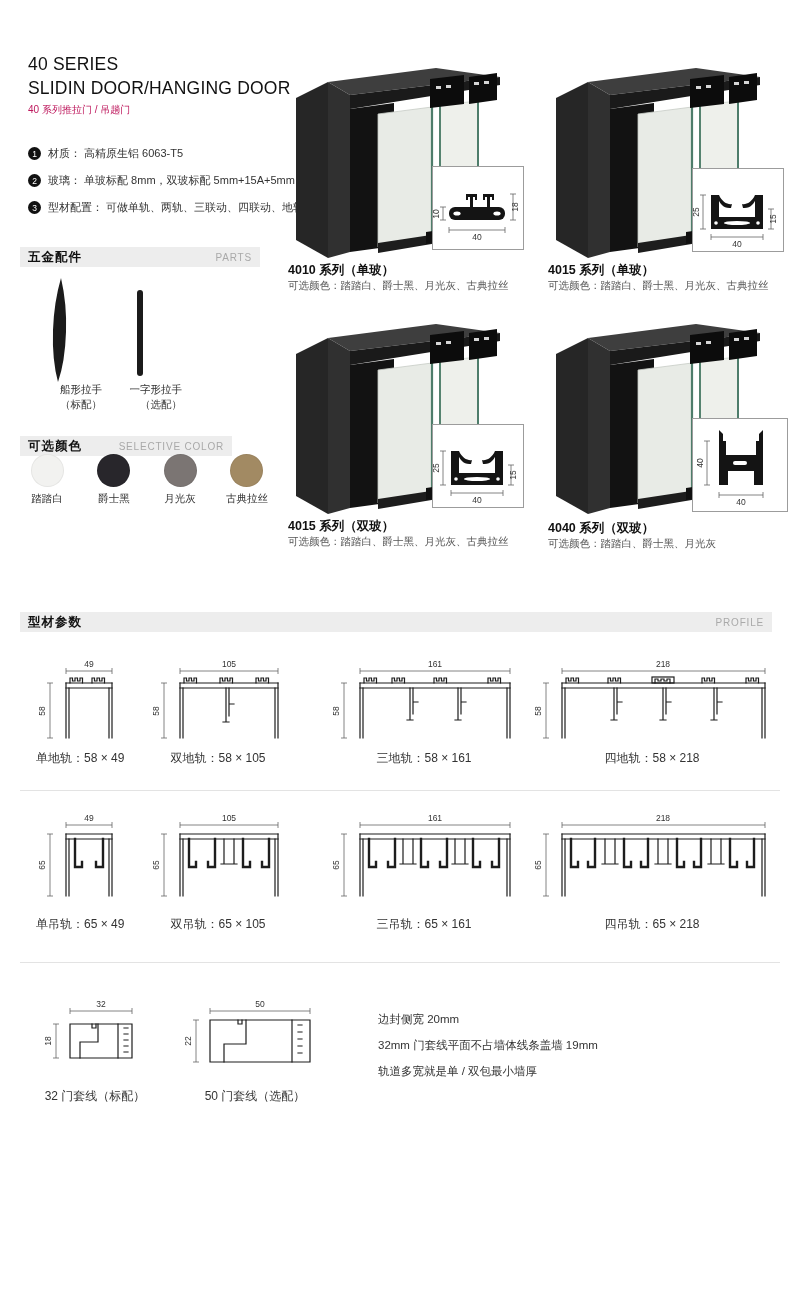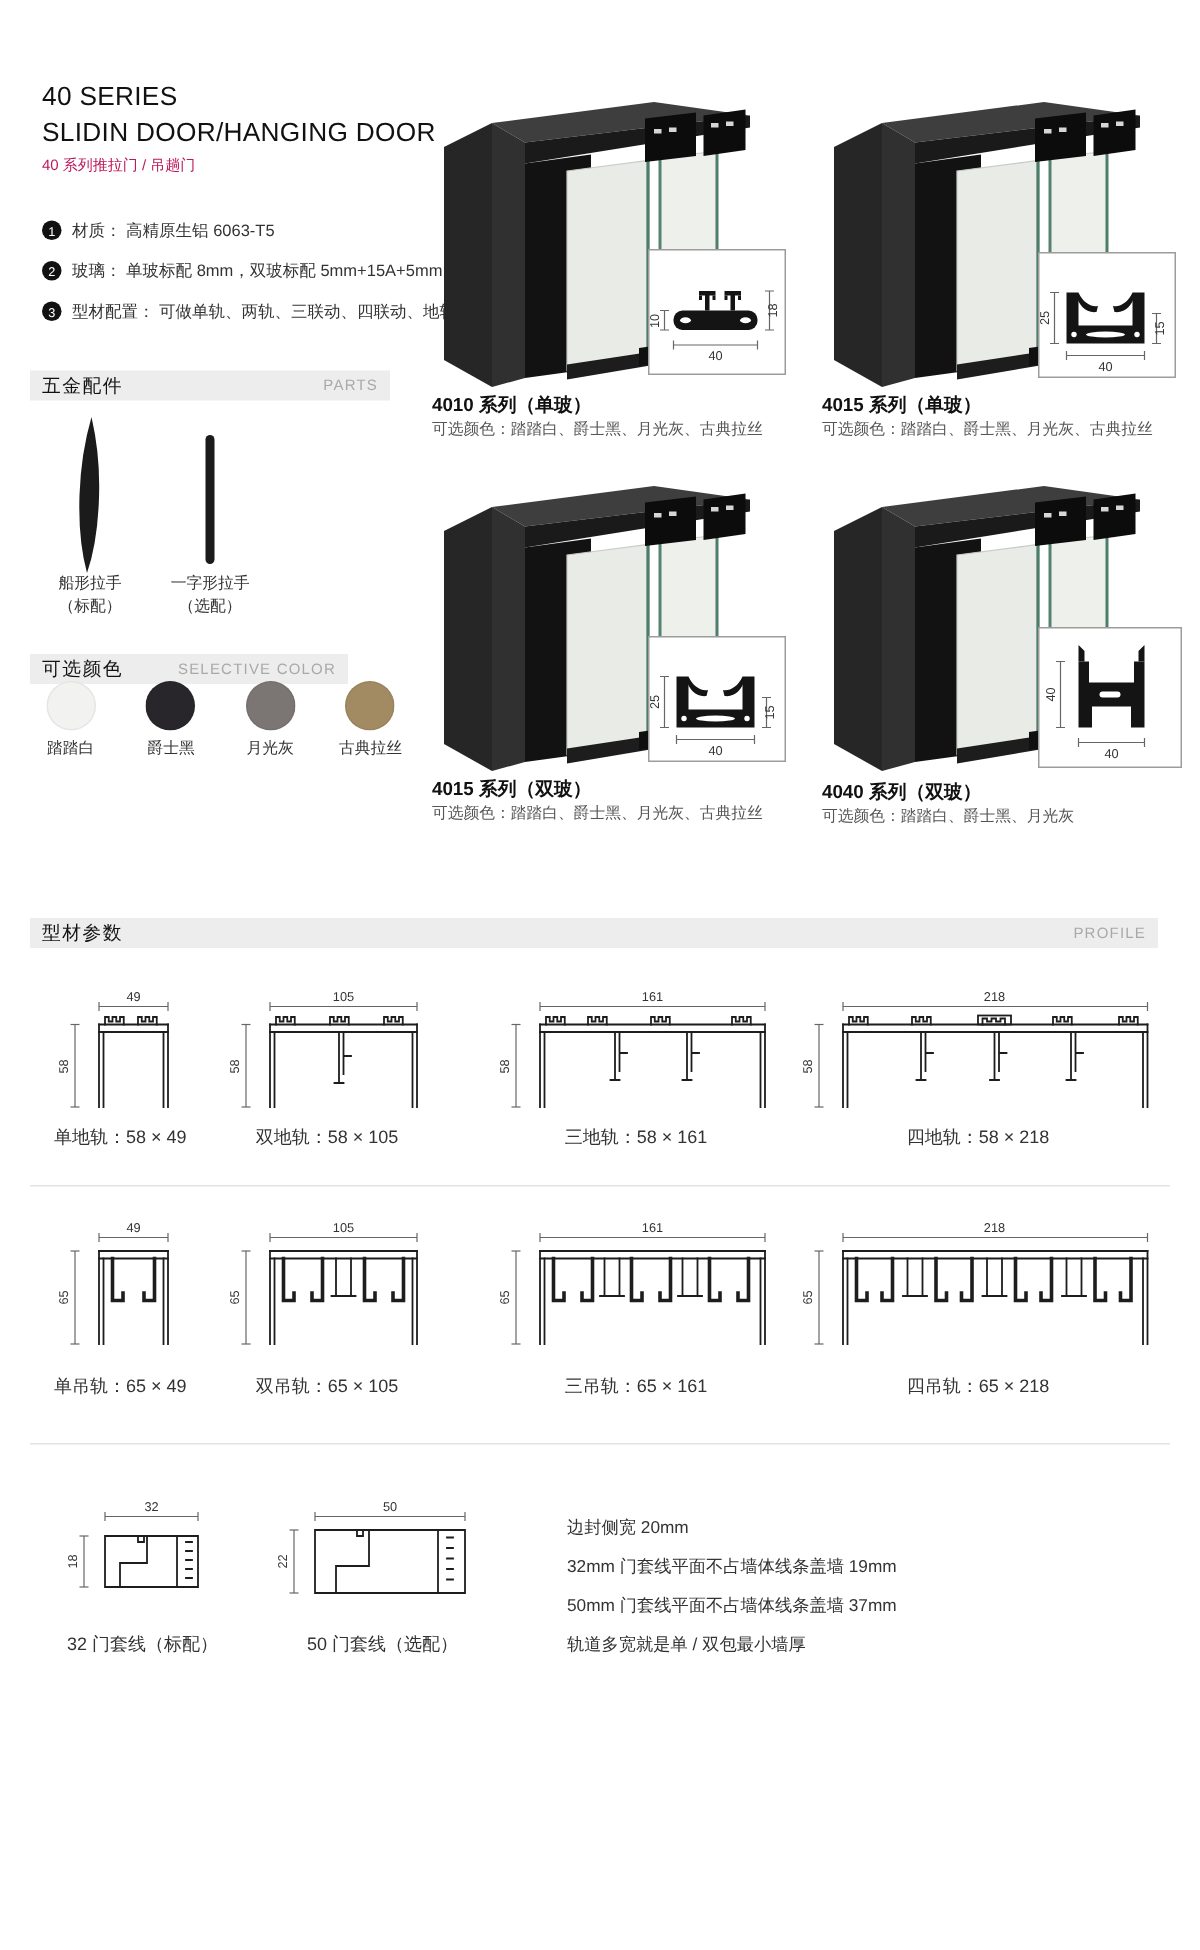--- a/index.html
+++ b/index.html
@@ -1,29 +1,29 @@
 <!DOCTYPE html>
 <html><head>
 <meta charset="utf-8">
 <style>
 *{margin:0;padding:0;box-sizing:border-box}
 html,body{background:#fff}
 body{width:800px;height:1300px;position:relative;font-family:"Liberation Sans","DejaVu Sans",sans-serif;color:#222;overflow:hidden}
 .abs{position:absolute}
 .secbar{position:absolute;background:#ededed;display:flex;align-items:center;justify-content:space-between;padding:0 8px;height:20px}
-.secbar .cn{font-size:12.5px;font-weight:400;color:#111;letter-spacing:1px}
+.secbar .cn{font-size:12.5px;font-weight:700;color:#111;letter-spacing:1px}
 .secbar .en{font-size:10px;color:#a9a9a9;letter-spacing:.8px}
 .title{position:absolute;font-size:17.5px;font-weight:400;line-height:24px;letter-spacing:.2px;color:#111}
 .subtitle{position:absolute;font-size:10px;font-weight:400;color:#be185d}
 .specs{position:absolute}
 .spec{display:flex;align-items:center;gap:7px;font-size:11px;color:#333;margin-bottom:12px;white-space:nowrap}
 .badge{width:13px;height:13px;border-radius:50%;background:#111;color:#fff;font-size:8.5px;display:flex;align-items:center;justify-content:center;flex:0 0 13px}
 .swatch{position:absolute;width:33px;height:33px;border-radius:50%;border:1px solid rgba(0,0,0,.05)}
 .slabel{position:absolute;font-size:10.5px;color:#333;text-align:center;width:66px}
-.hlabel{position:absolute;font-size:10.5px;color:#333;text-align:center;line-height:15px;width:84px}
+.hlabel{position:absolute;font-size:10.5px;color:#333;text-align:right;line-height:15px;width:84px}
 .pname{position:absolute;font-size:12.5px;font-weight:700;color:#111}
 .pcolors{position:absolute;font-size:10.5px;color:#555}
 .dbox{position:absolute;border:1px solid #9c9c9c;background:#fff}
 .plabel{position:absolute;font-size:12px;color:#333;text-align:center;white-space:nowrap}
 .notes{position:absolute}
 .note{font-size:11.5px;color:#333;line-height:26px;white-space:nowrap}
 .divider{position:absolute;height:1px;background:#e3e3e3}
 svg text{font-family:"Liberation Sans","DejaVu Sans",sans-serif}
 .dim{stroke:#666;stroke-width:.8;fill:none}
 .dimt{font-size:8.5px;fill:#333}
@@ -472,15 +472,14 @@
   <path d="M66,22 V46 H44 V64"></path>
   <path d="M58,22 v4 h4 v-4"></path>
  </g>
 </svg>
 <div class="plabel" style="left:40px;top:1088px;width:110px">32 门套线（标配）</div>
 <div class="plabel" style="left:180px;top:1088px;width:150px">50 门套线（选配）</div>
 
 <div class="notes" style="left:378px;top:1006px">
   <div class="note">边封侧宽 20mm</div>
   <div class="note">32mm 门套线平面不占墙体线条盖墙 19mm</div>
-  <div class="note">50mm 门套线平面不占墙体线条盖墙 37mm</div>
   <div class="note">轨道多宽就是单 / 双包最小墙厚</div>
 </div>
 
 </body></html>

